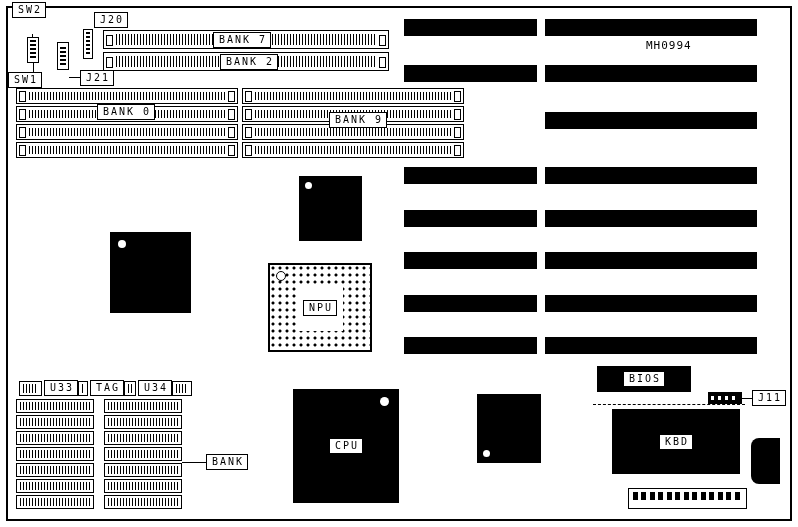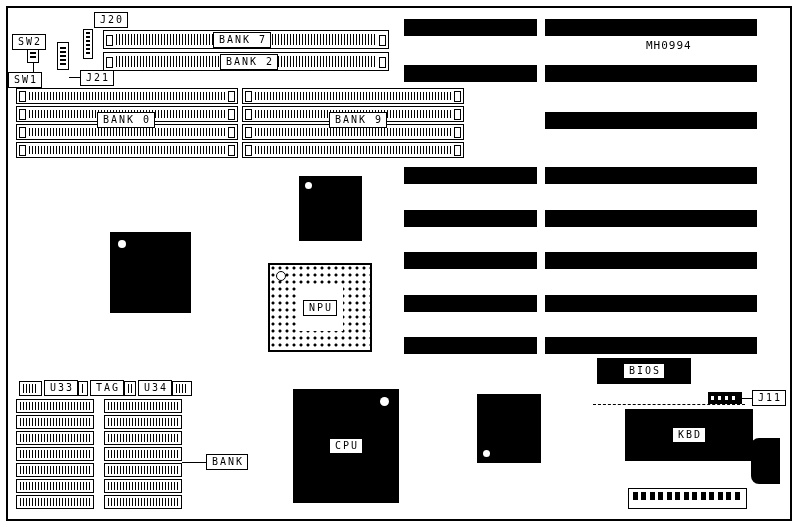--- a/index.html
+++ b/index.html
@@ -79,38 +79,38 @@
     <div class="pga-mask"></div>
     <div class="pga-ring"></div>
     <div class="tag">NPU</div>
   </div>
 
   <div class="blk" style="left:293px;top:389px;width:106px;height:114px">
     <div class="pdot" style="right:10px;top:8px;width:9px;height:9px"></div>
     <div class="tag">CPU</div>
   </div>
 
-  <div class="blk" style="left:597px;top:358px;width:94px;height:26px">
+  <div class="blk" style="left:597px;top:366px;width:94px;height:26px">
     <div class="tag">BIOS</div>
   </div>
-  <div class="blk" style="left:625px;top:409px;width:128px;height:52px">
+  <div class="blk" style="left:612px;top:409px;width:128px;height:65px">
     <div class="tag">KBD</div>
   </div>
 
   <div class="j11c" style="left:708px;top:392px;width:34px;height:12px"></div>
   <div class="din" style="left:751px;top:438px;width:29px;height:46px"></div>
   <div class="pins" style="left:628px;top:488px;width:119px;height:21px"></div>
 
-  <div class="tag abs" style="left:12px;top:34px">SW2</div>
+  <div class="tag abs" style="left:12px;top:2px">SW2</div>
   <div class="tag abs" style="left:94px;top:12px">J20</div>
   <div class="tag abs" style="left:8px;top:72px">SW1</div>
   <div class="tag abs" style="left:80px;top:70px">J21</div>
   <div class="tag abs" style="left:213px;top:32px">BANK 7</div>
   <div class="tag abs" style="left:220px;top:54px">BANK 2</div>
-  <div class="tag abs" style="left:97px;top:112px">BANK 0</div>
+  <div class="tag abs" style="left:97px;top:104px">BANK 0</div>
   <div class="tag abs" style="left:329px;top:112px">BANK 9</div>
   <div class="tag abs" style="left:44px;top:380px">U33</div>
   <div class="tag abs" style="left:90px;top:380px">TAG</div>
   <div class="tag abs" style="left:138px;top:380px">U34</div>
   <div class="tag abs" style="left:206px;top:454px">BANK</div>
   <div class="tag abs" style="left:752px;top:390px">J11</div>
 <div class="isa" style="left: 404px; top: 19px; width: 133px; height: 17px;"></div>
     <div class="isa" style="left: 545px; top: 19px; width: 212px; height: 17px;"></div>
     <div class="isa" style="left: 404px; top: 65px; width: 133px; height: 17px;"></div>
     <div class="isa" style="left: 545px; top: 65px; width: 212px; height: 17px;"></div>

